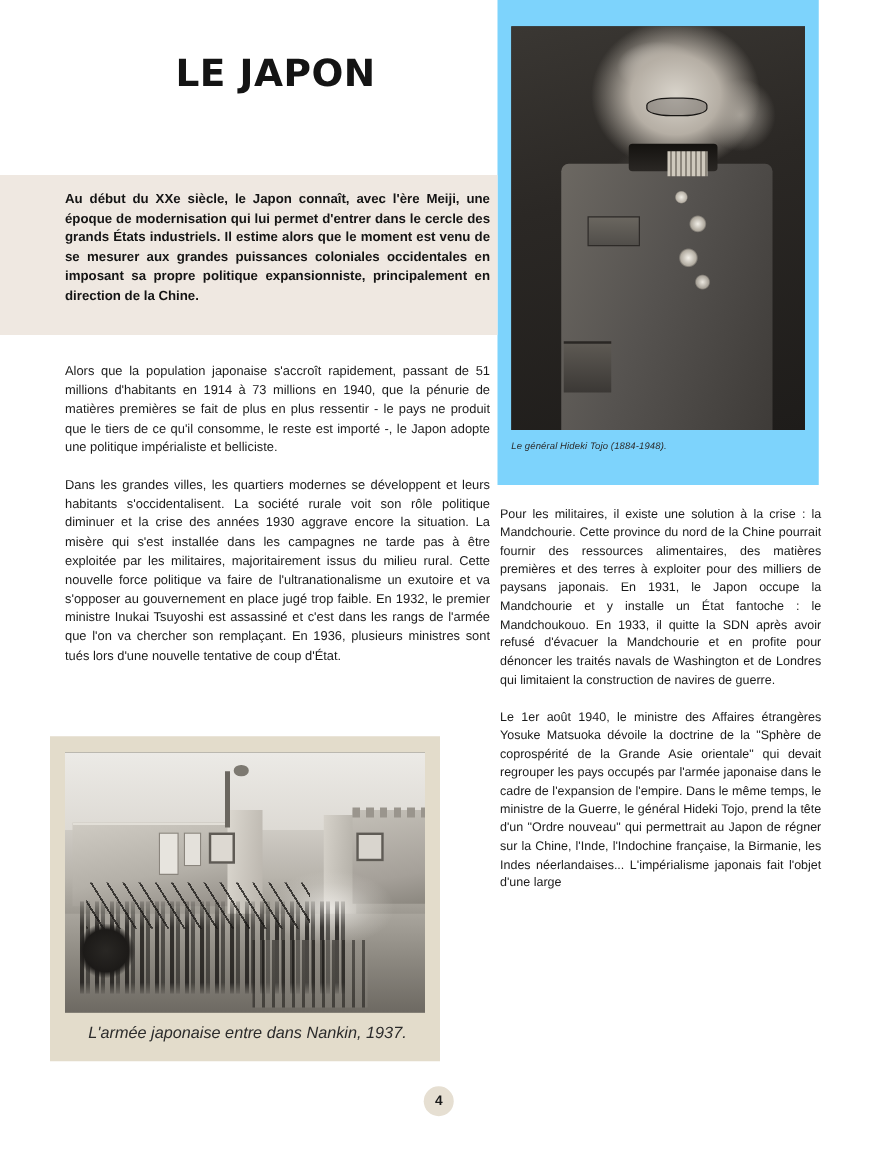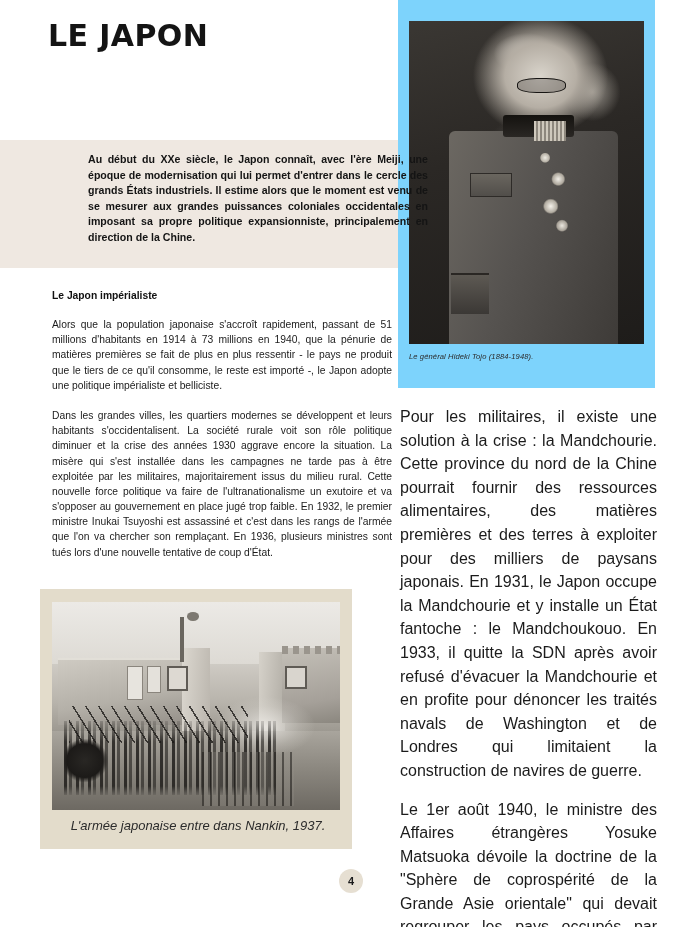--- a/index.html
+++ b/index.html
@@ -52,23 +52,23 @@
     font-style: italic;
     color: #2b2b2b;
     line-height: 1.35;
     letter-spacing: .1px;
   }
 
   
   .title-block {
     position: absolute;
     left: 48px;
-    top: 18px;
+    top: 42px;
     width: 345px;
-    text-align: left;
+    text-align: center;
   }
   .title-block .line {
     font-family: "DejaVu Sans", sans-serif;
     font-weight: bold;
     font-size: 30px;
     line-height: 1.18;
     letter-spacing: .4px;
     color: #141414;
     white-space: nowrap;
   }
@@ -85,21 +85,20 @@
   .intro-text {
     position: absolute;
     left: 52px;
     top: 12px;
     width: 340px;
     font-weight: bold;
     font-size: 10.6px;
     line-height: 1.47;
     text-align: justify;
     color: #141414;
-    margin-left: 36px;
   }
 
   
   .col-left {
     position: absolute;
     left: 52px;
     top: 290px;
     width: 340px;
   }
   .section-head {
@@ -146,21 +145,21 @@
     text-align: center;
   }
 
   
   .col-right {
     position: absolute;
     left: 400px;
     top: 405px;
     width: 257px;
   }
-  .col-right p.body { font-size: 16px; }
+  .col-right p.body { font-size: 10px; }
 
   
   .page-number {
     position: absolute;
     left: 339px;
     top: 869px;
     width: 24px;
     height: 24px;
     border-radius: 50%;
     background: #e6dfd2;
@@ -329,21 +328,20 @@
 
   <div class="title-block">
     <div class="line">LE JAPON</div>
   </div>
 
   <div class="intro-band">
     <div class="intro-text">Au début du XXe siècle, le Japon connaît, avec l'ère Meiji, une époque de modernisation qui lui permet d'entrer dans le cercle des grands États industriels. Il estime alors que le moment est venu de se mesurer aux grandes puissances coloniales occidentales en imposant sa propre politique expansionniste, principalement en direction de la Chine.</div>
   </div>
 
   <div class="col-left">
-    <h2 class="section-head">Le Japon impérialiste</h2>
     <p class="body">Alors que la population japonaise s'accroît rapidement, passant de 51 millions d'habitants en 1914 à 73 millions en 1940, que la pénurie de matières premières se fait de plus en plus ressentir - le pays ne produit que le tiers de ce qu'il consomme, le reste est importé -, le Japon adopte une politique impérialiste et belliciste.</p>
     <p class="body">Dans les grandes villes, les quartiers modernes se développent et leurs habitants s'occidentalisent. La société rurale voit son rôle politique diminuer et la crise des années 1930 aggrave encore la situation. La misère qui s'est installée dans les campagnes ne tarde pas à être exploitée par les militaires, majoritairement issus du milieu rural. Cette nouvelle force politique va faire de l'ultranationalisme un exutoire et va s'opposer au gouvernement en place jugé trop faible. En 1932, le premier ministre Inukai Tsuyoshi est assassiné et c'est dans les rangs de l'armée que l'on va chercher son remplaçant. En 1936, plusieurs ministres sont tués lors d'une nouvelle tentative de coup d'État.</p>
   </div>
 
   <div class="photo-panel">
     <div class="photo-frame">
       <div class="ph-nankin">
         <div class="sky"></div>
         <div class="wall-l"></div>
         <div class="tower"></div>

